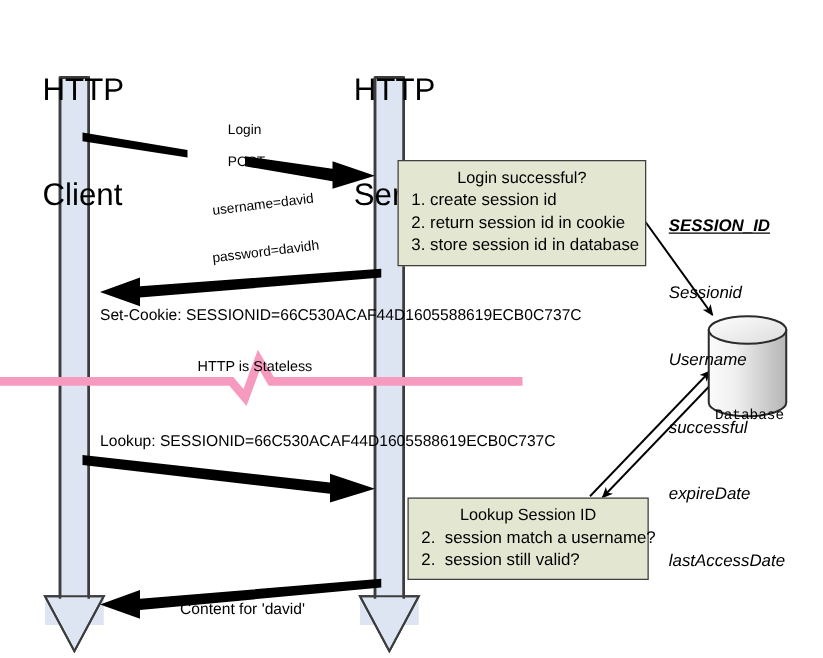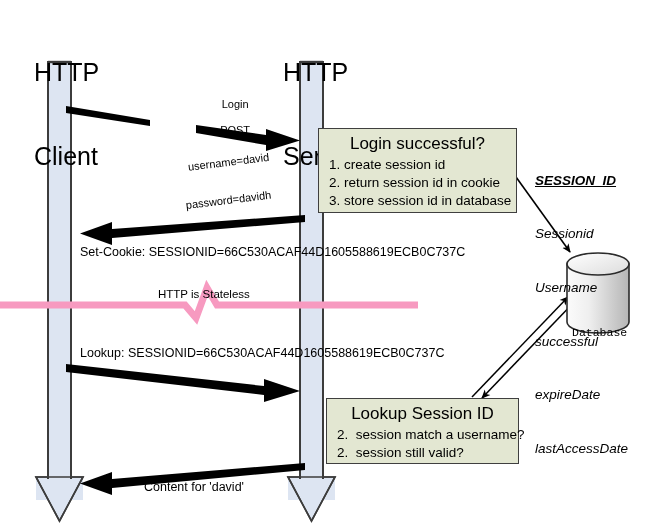--- a/index.html
+++ b/index.html
@@ -32,39 +32,39 @@
   }
   .lifeline-title {
     font-size: 25px;
     line-height: 1.12;
     letter-spacing: 0px;
   }
   .cookie-label {
     font-size: 12.5px;
   }
   .box-title {
-    font-size: 17px;
+    font-size: 13px;
   }
   .schema-title {
     font-size: 13.5px;
     font-weight: bold;
     text-decoration: underline;
   }
   .schema-field {
     font-size: 13.5px;
   }
   .db-caption {
     font-size: 11.5px;
   }
   .stateless-label {
     font-size: 11.5px;
   }
   .login-label {
     font-size: 11px;
-    text-align: center;
+    text-align: left;
   }
   .login-label .skew {
     display: block;
     transform: rotate(-7deg);
     transform-origin: center left;
   }
   .greenbox {
     position: absolute;
     background: #e3e7d2;
     border: 1px solid #3f3f3f;

